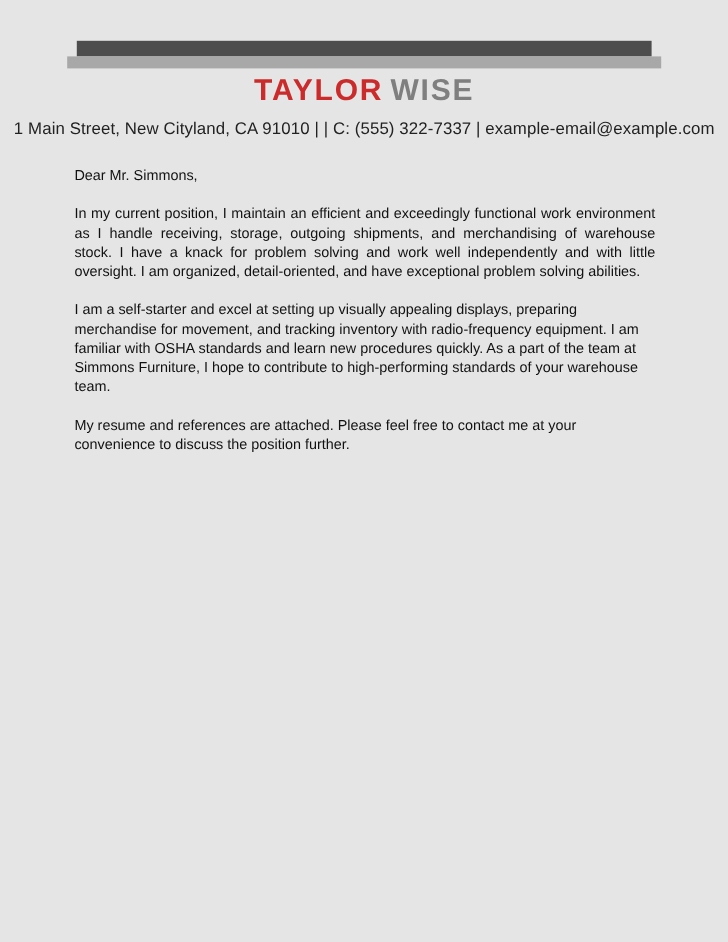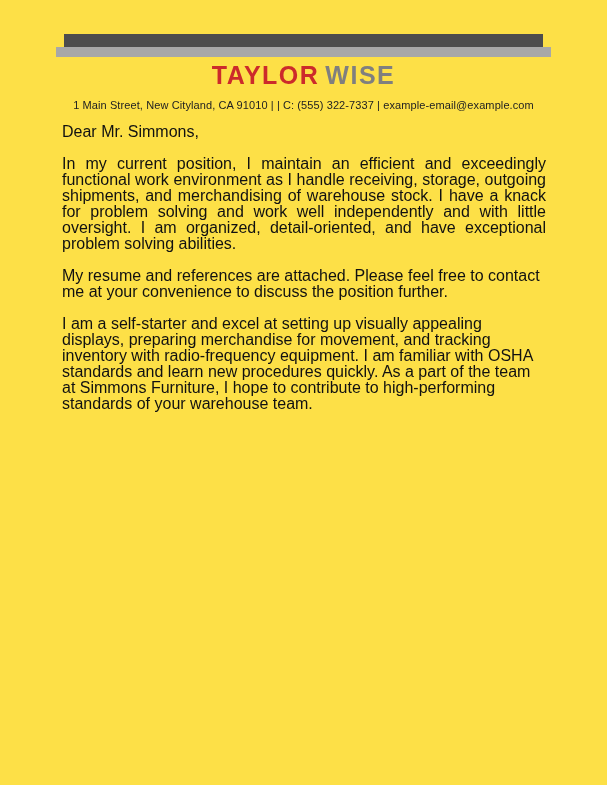--- a/index.html
+++ b/index.html
@@ -4,21 +4,21 @@
 <style>
   html, body {
     margin: 0;
     padding: 0;
     background: #ffffff;
   }
   .page {
     position: relative;
     width: 607px;
     height: 785px;
-    background: #fde047;
+    background: #e5e5e5;
     font-family: "Liberation Sans", sans-serif;
     color: #1a1a1a;
     overflow: hidden;
   }
   .rule-dark {
     position: absolute;
     top: 34px;
     left: 64px;
     width: 479px;
     height: 13px;
@@ -43,30 +43,30 @@
     font-size: 25px;
     font-weight: bold;
     letter-spacing: 1.5px;
     line-height: 1.1;
     white-space: nowrap;
   }
   .name .first { color: #cc2b2b; }
   .name .last  { color: #7f7f7f; margin-left: 6px; }
   .contact {
     margin-top: 9px;
-    font-size: 11px;
+    font-size: 14px;
     color: #222222;
     letter-spacing: 0.1px;
   }
   .body-text {
     position: absolute;
-    top: 124px;
+    top: 138px;
     left: 62px;
     width: 484px;
-    font-size: 16px;
+    font-size: 12px;
     line-height: 16px;
     color: #111111;
   }
   .body-text p {
     margin: 0 0 16px 0;
   }
   .body-text p.justify {
     text-align: justify;
   }
   .closing-block p {
@@ -87,17 +87,17 @@
   <div class="header">
     <div class="name">
       <span class="first">TAYLOR</span><span class="last">WISE</span>
     </div>
     <div class="contact">1 Main Street, New Cityland, CA 91010 | | C: (555) 322-7337 | example-email@example.com</div>
   </div>
 
   <div class="body-text">
     <p>Dear Mr. Simmons,</p>
     <p class="justify">In my current position, I maintain an efficient and exceedingly functional work environment as I handle receiving, storage, outgoing shipments, and merchandising of warehouse stock. I have a knack for problem solving and work well independently and with little oversight. I am organized, detail-oriented, and have exceptional problem solving abilities.</p>
+    <p>I am a self-starter and excel at setting up visually appealing displays, preparing merchandise for movement, and tracking inventory with radio-frequency equipment. I am familiar with OSHA standards and learn new procedures quickly. As a part of the team at Simmons Furniture, I hope to contribute to high-performing standards of your warehouse team.</p>
     <p>My resume and references are attached. Please feel free to contact me at your convenience to discuss the position further.</p>
-    <p>I am a self-starter and excel at setting up visually appealing displays, preparing merchandise for movement, and tracking inventory with radio-frequency equipment. I am familiar with OSHA standards and learn new procedures quickly. As a part of the team at Simmons Furniture, I hope to contribute to high-performing standards of your warehouse team.</p>
   </div>
 
 </div>
 
 </body></html>

